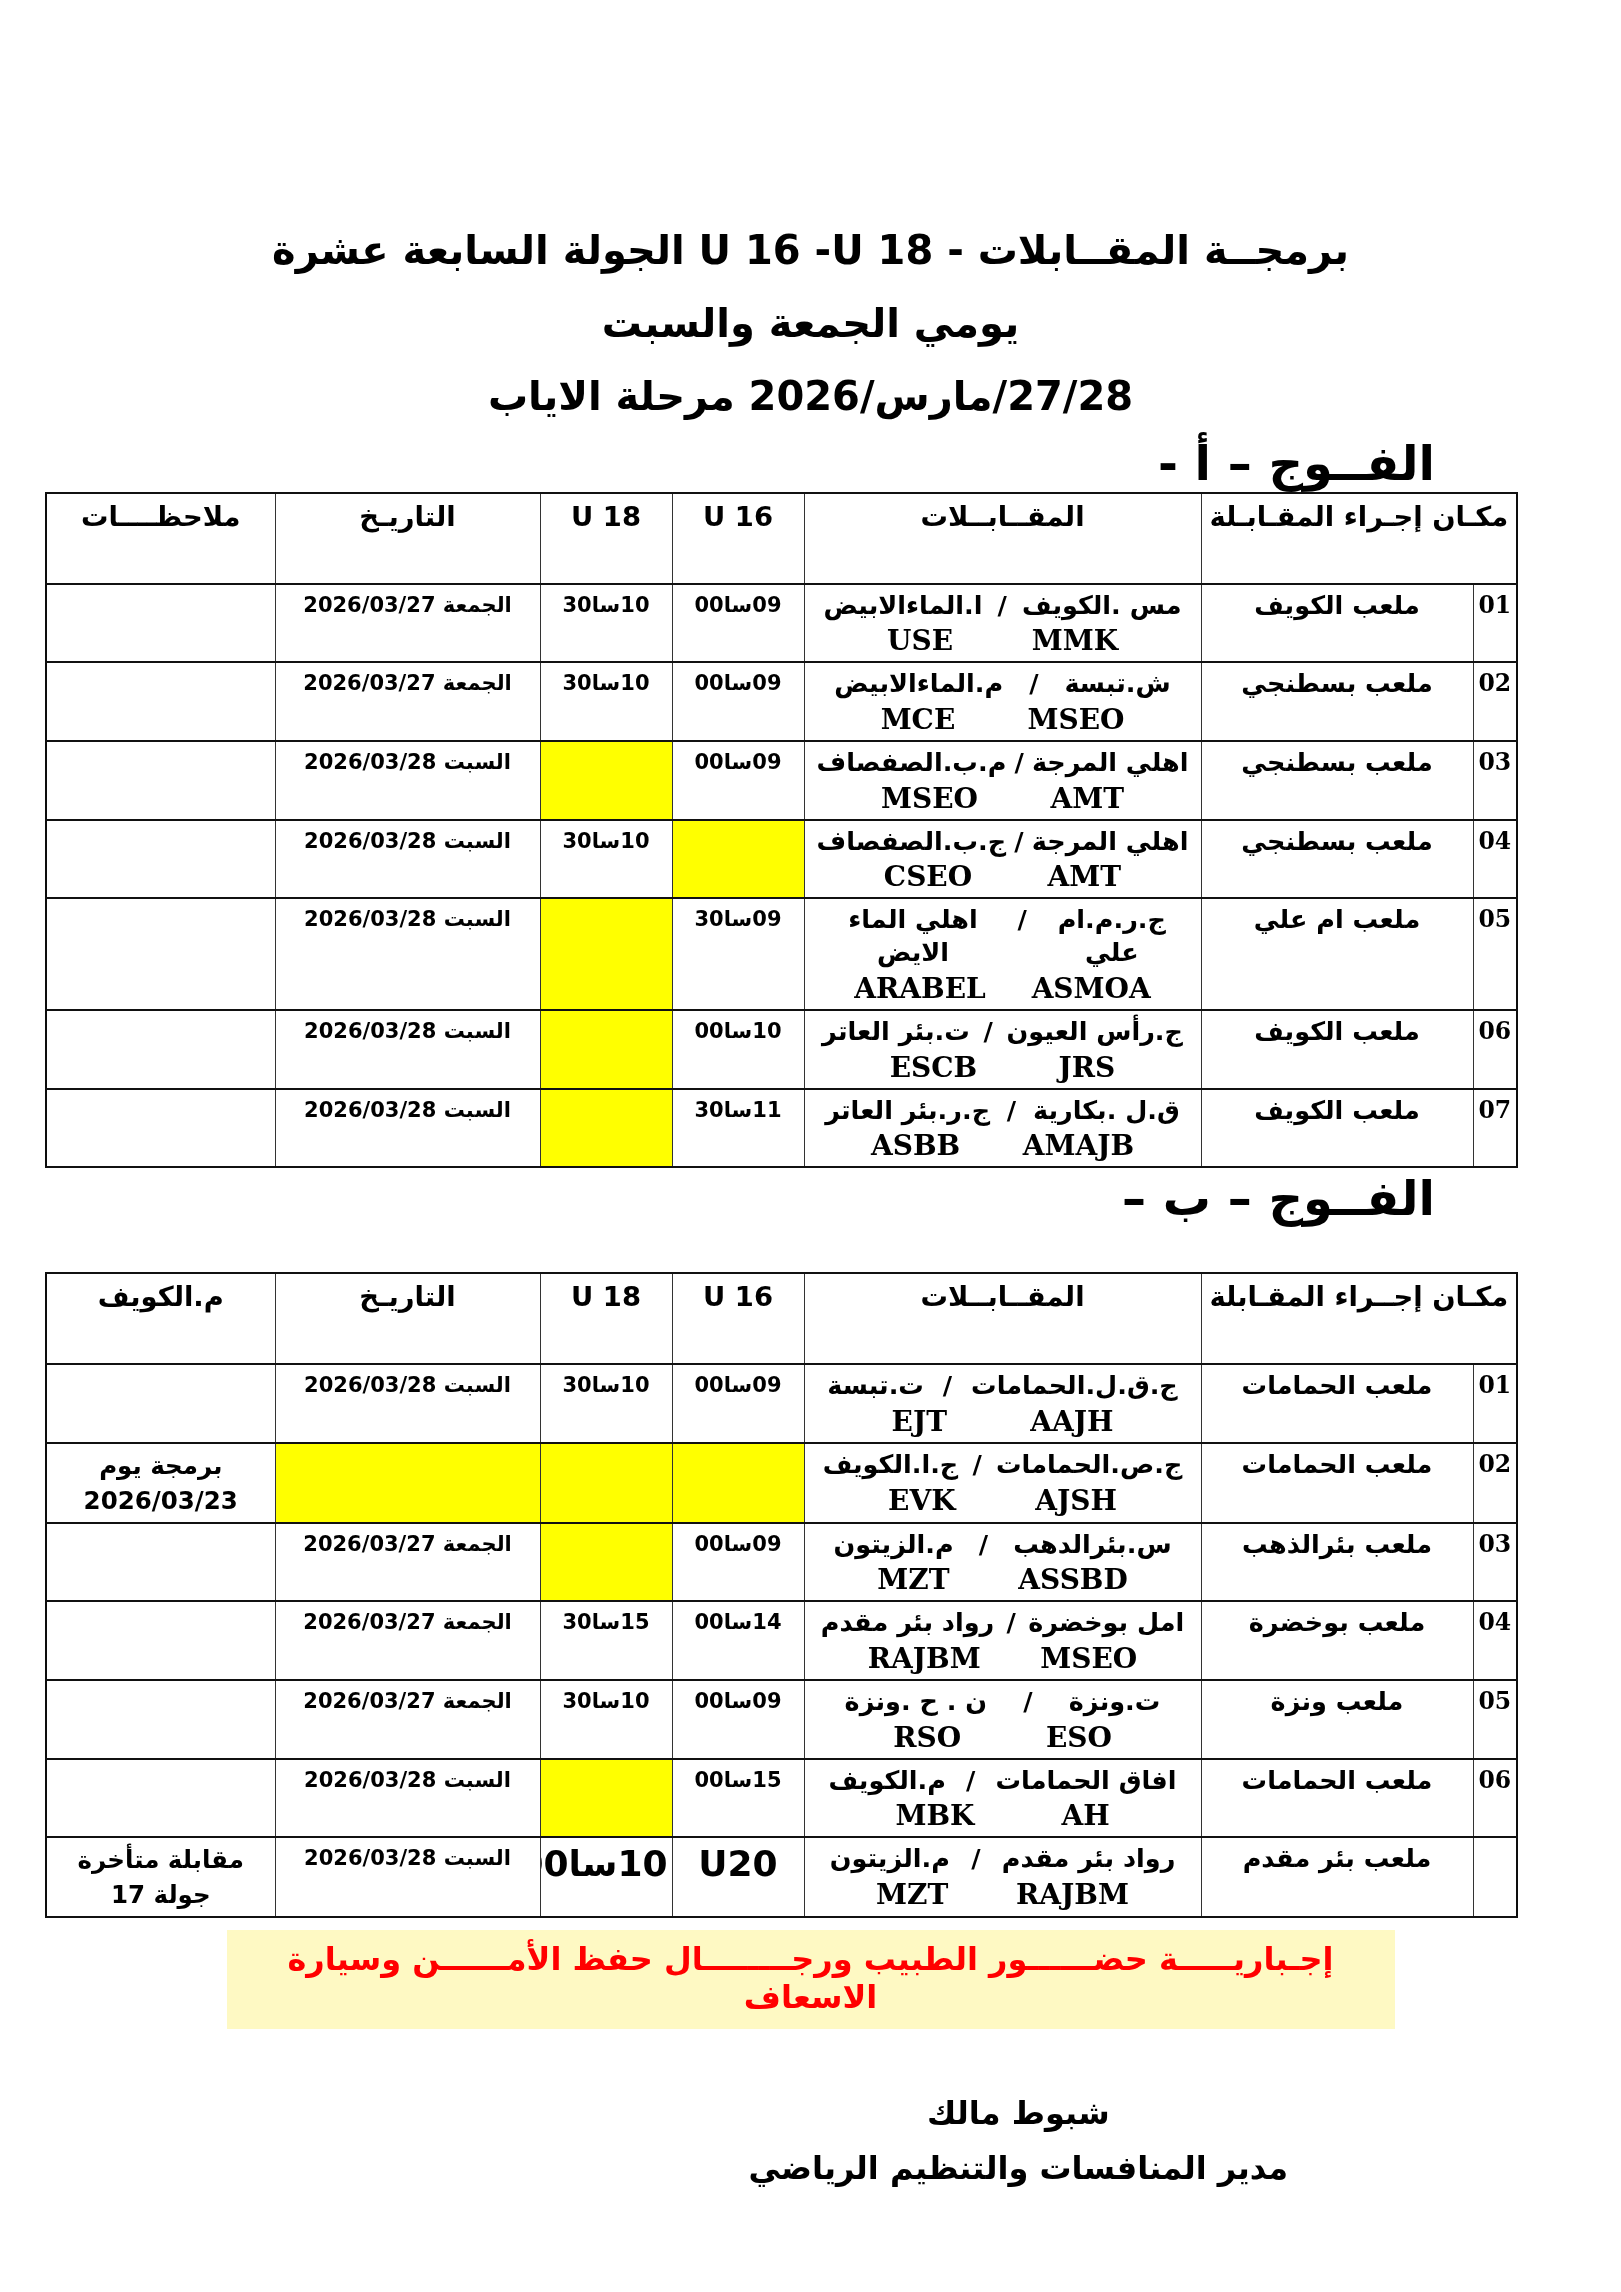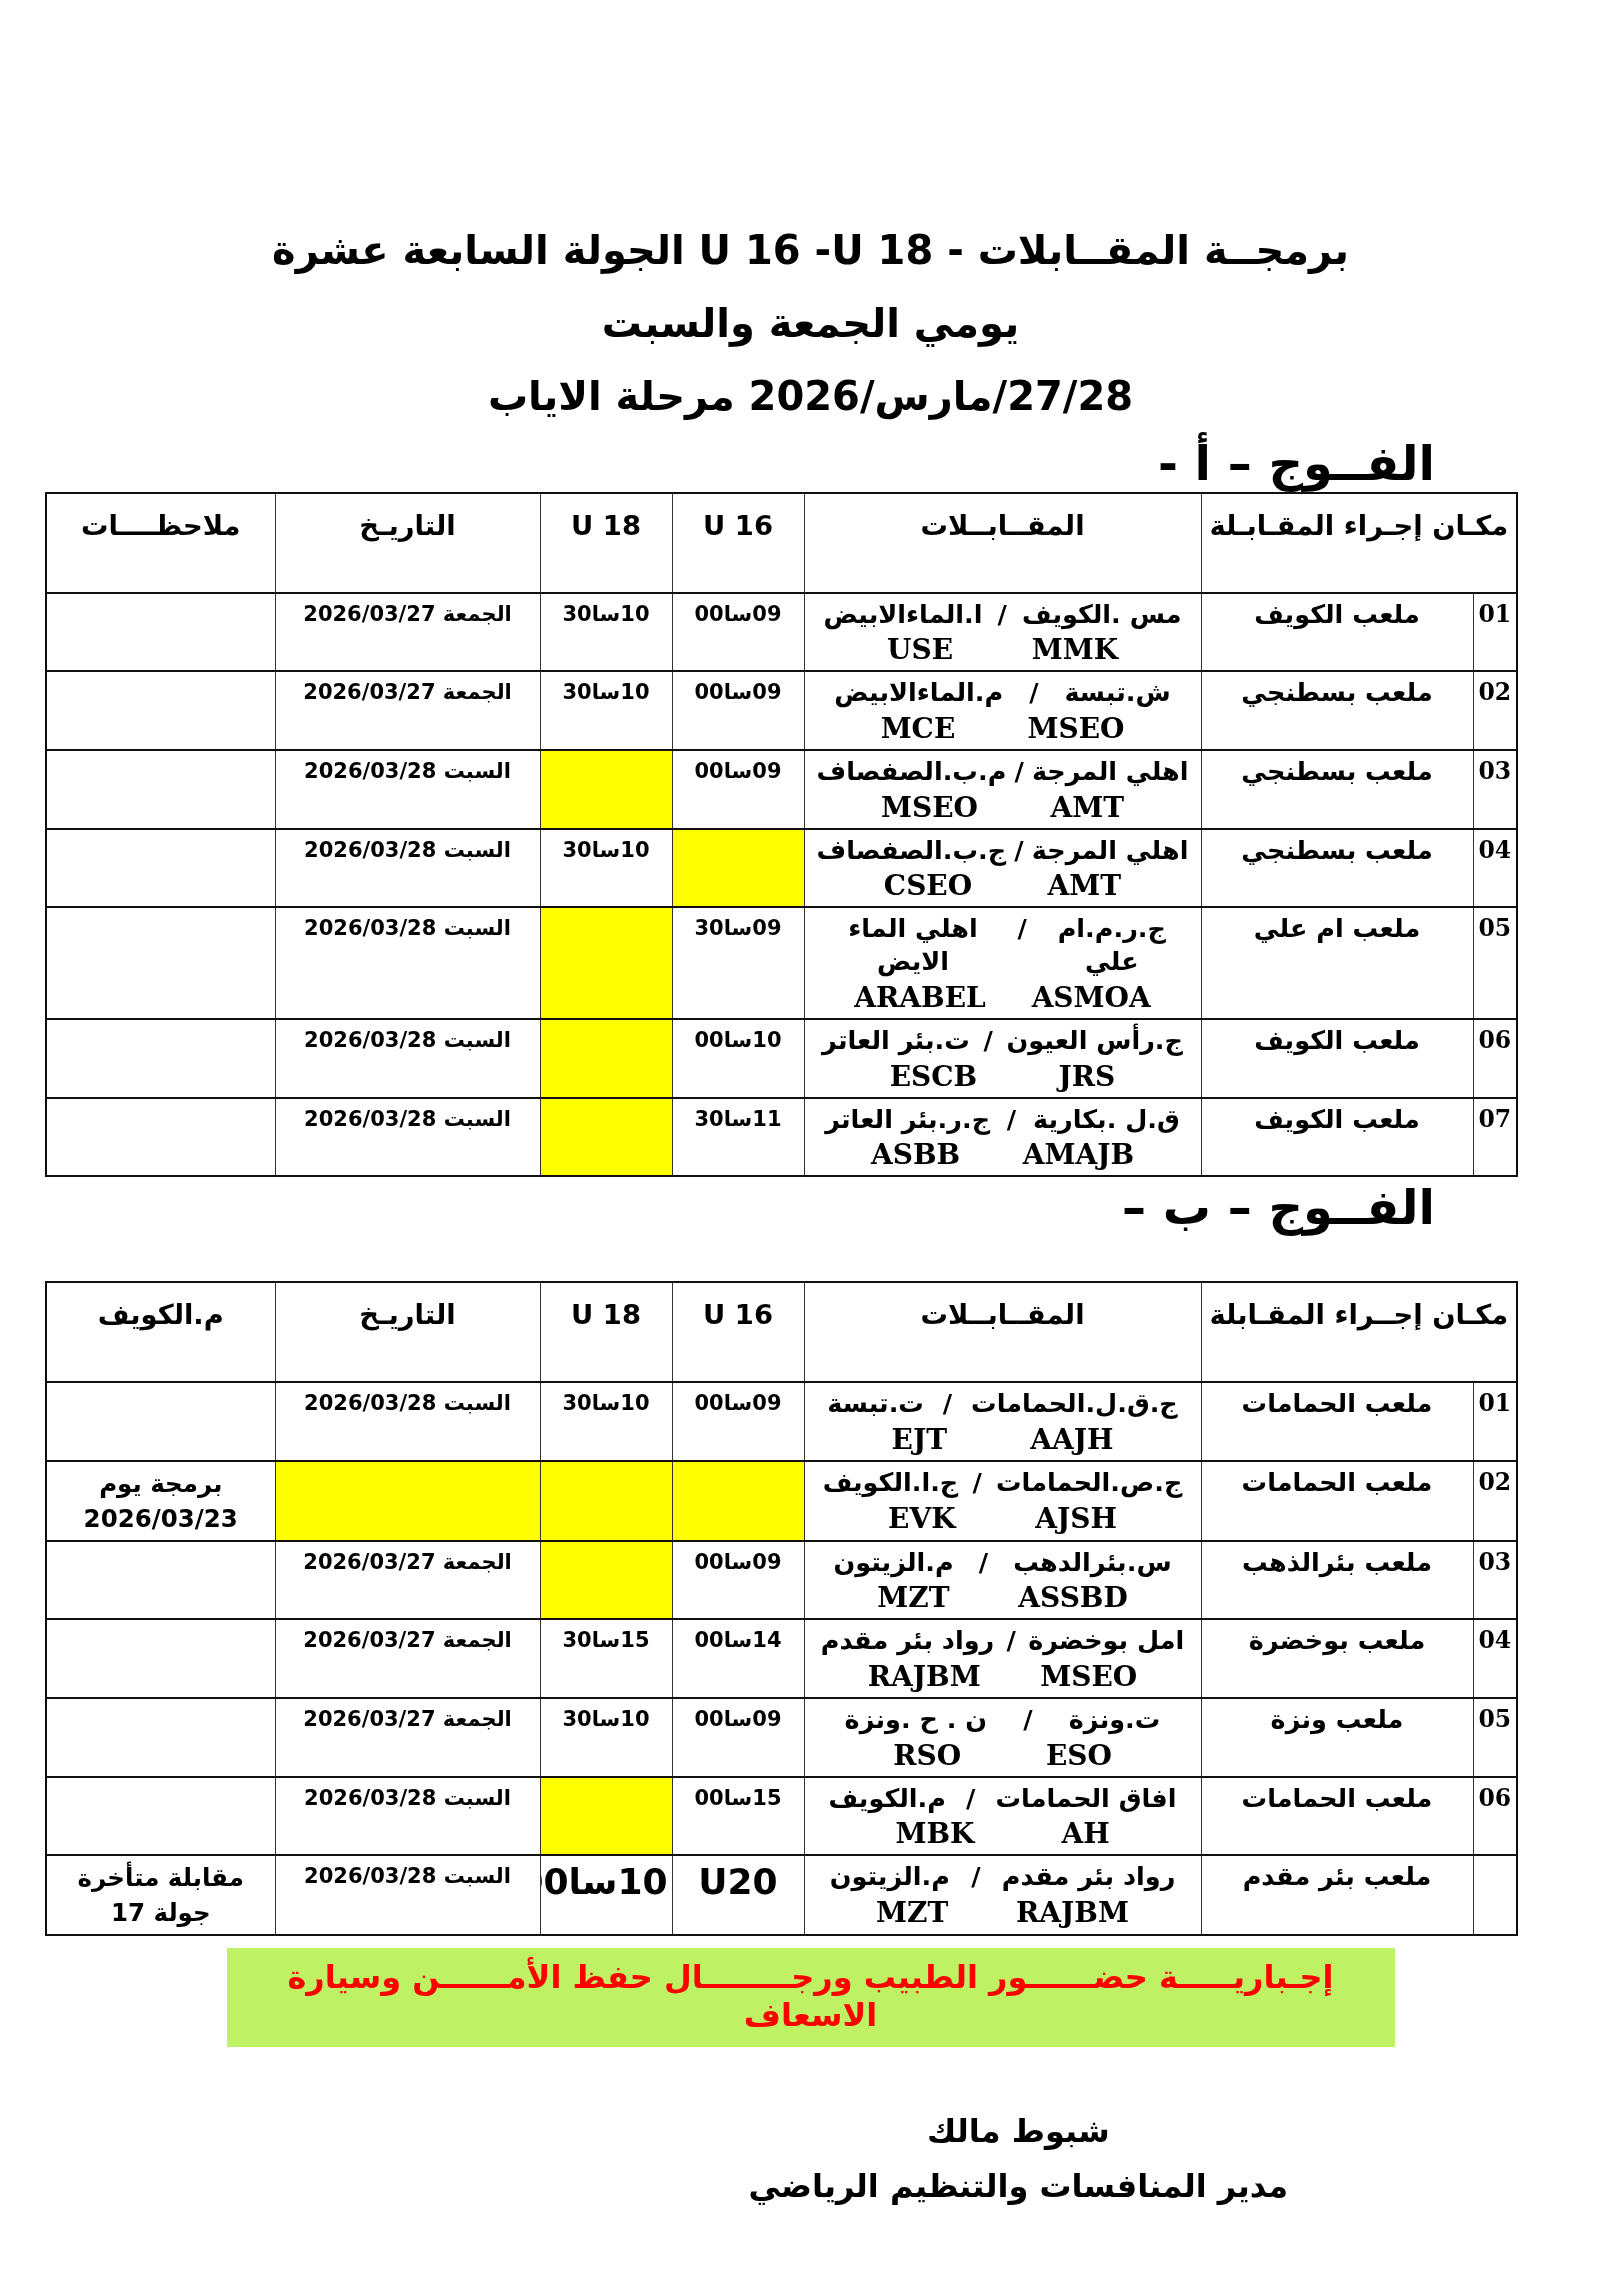--- a/index.html
+++ b/index.html
@@ -17,34 +17,34 @@
     margin-right:103px;border:2.9px solid #0d0d0d;
   }
   col.w-num{width:44px;}  col.w-venue{width:272px;} col.w-match{width:397px;}
   col.w-u16{width:132px;} col.w-u18{width:132px;}   col.w-date{width:265px;}
   col.w-note{width:229px;}
   th,td{
     border-top:2px solid #111;border-bottom:2px solid #111;
     border-left:1px solid #333;border-right:1px solid #333;
     padding:3.9px 3.9px;vertical-align:top;text-align:center;overflow:hidden;
   }
-  thead th{height:82px;font-size:27.4px;line-height:39px;vertical-align:top;padding-top:12px;}
+  thead th{height:82px;font-size:27.4px;line-height:39px;vertical-align:top;padding-top:3px;}
   tbody td{font-size:25.5px;line-height:33px;}
   .tbl-a tbody td{height:67px;}
   .tbl-b tbody td{height:57px;}
   .c-num{font-size:23.5px;font-family:"DejaVu Serif","Liberation Serif",serif;}
   .names{display:flex;justify-content:space-evenly;align-items:flex-start;}
   .abbrs{display:flex;justify-content:space-evenly;margin-top:2.9px;
          font-family:"DejaVu Serif","Liberation Serif",serif;font-size:28px;}
   .c-date,.c-u16,.c-u18{font-size:21px;}
   .c-note{white-space:pre-line;font-size:24.5px;line-height:35px;}
   .hl{background:#ffff00;}
   td.big{font-size:36px;line-height:43px;}
   .banner{
-    width:1168px;margin:11.8px auto 0 auto;background:#bef264;color:#ff0000;
+    width:1168px;margin:11.8px auto 0 auto;background:#fef9c3;color:#ff0000;
     text-align:center;font-size:32px;padding:9.8px 0 13.7px 0;
   }
   .signature{
     width:fit-content;margin:57px 333px 0 auto;text-align:center;
     font-size:32px;line-height:55px;
   }
 </style>
 </head>
 <body>
 

